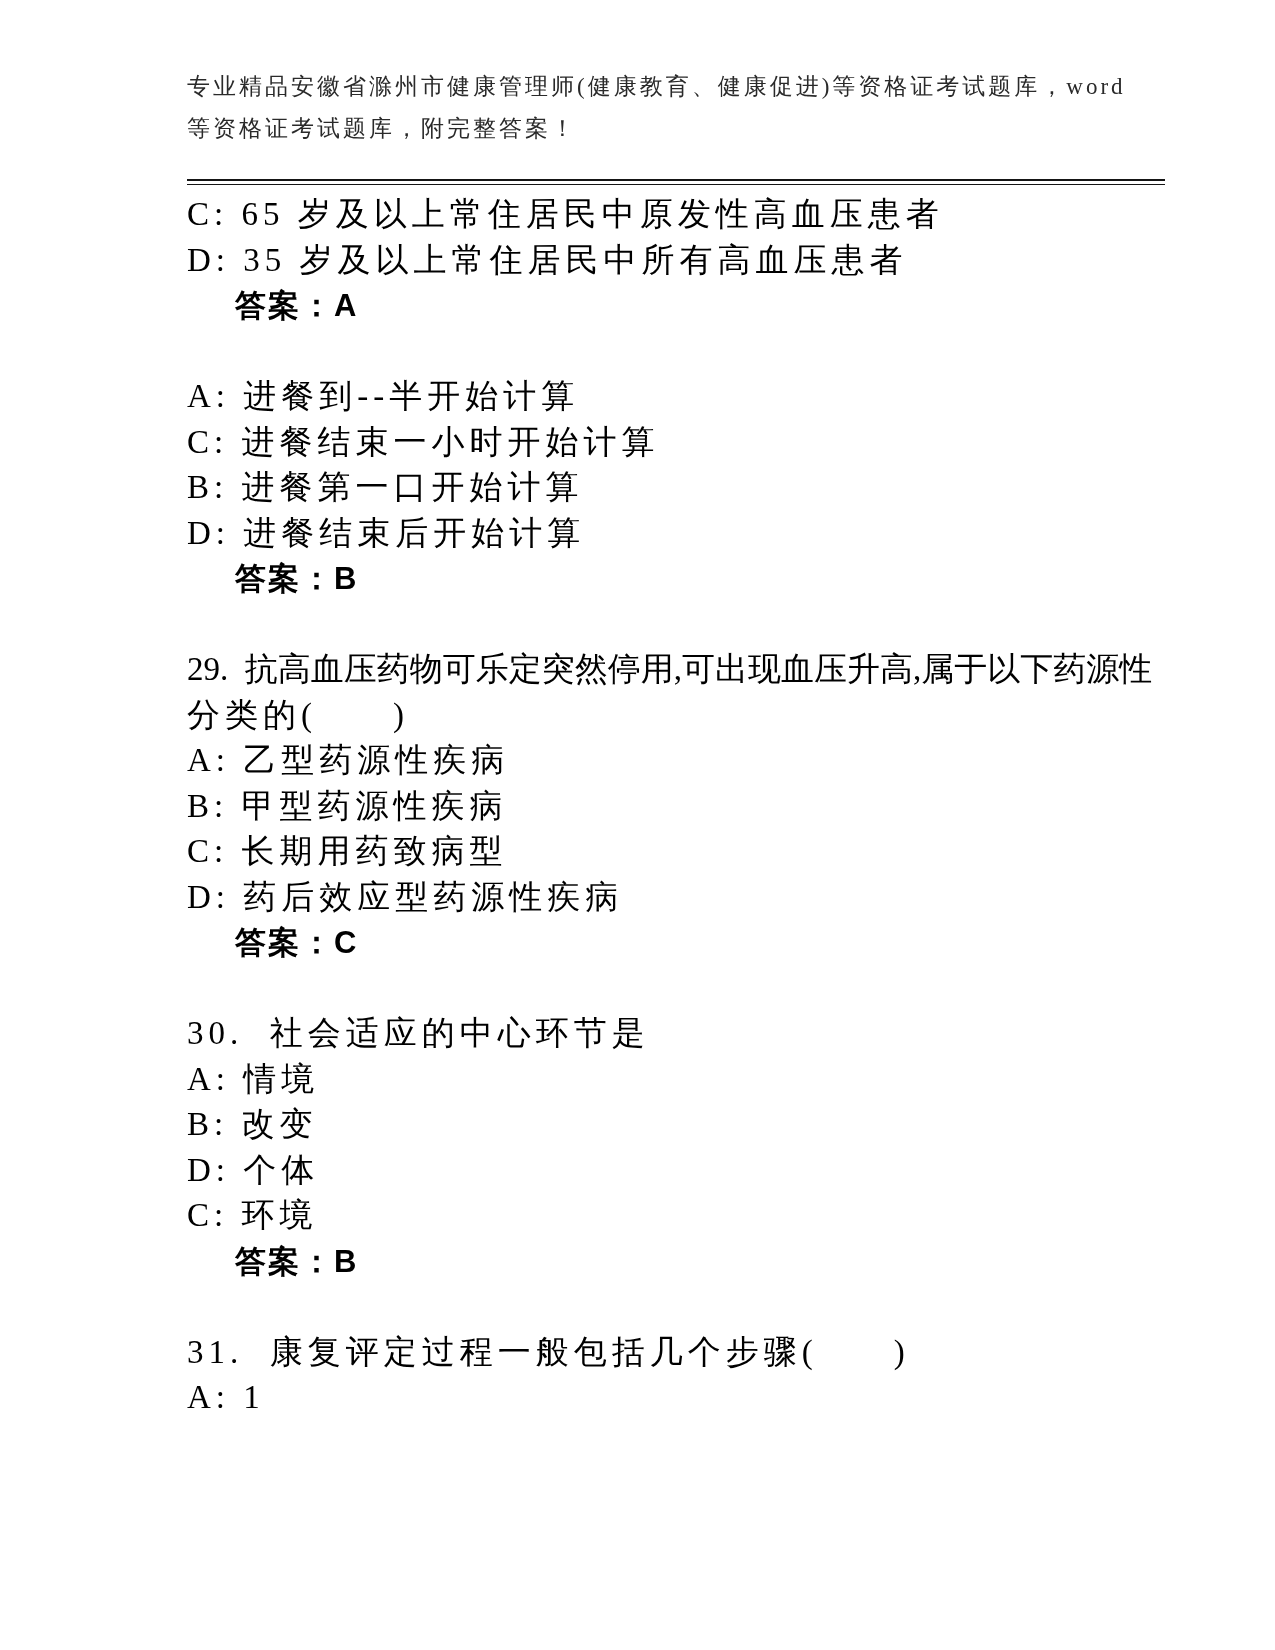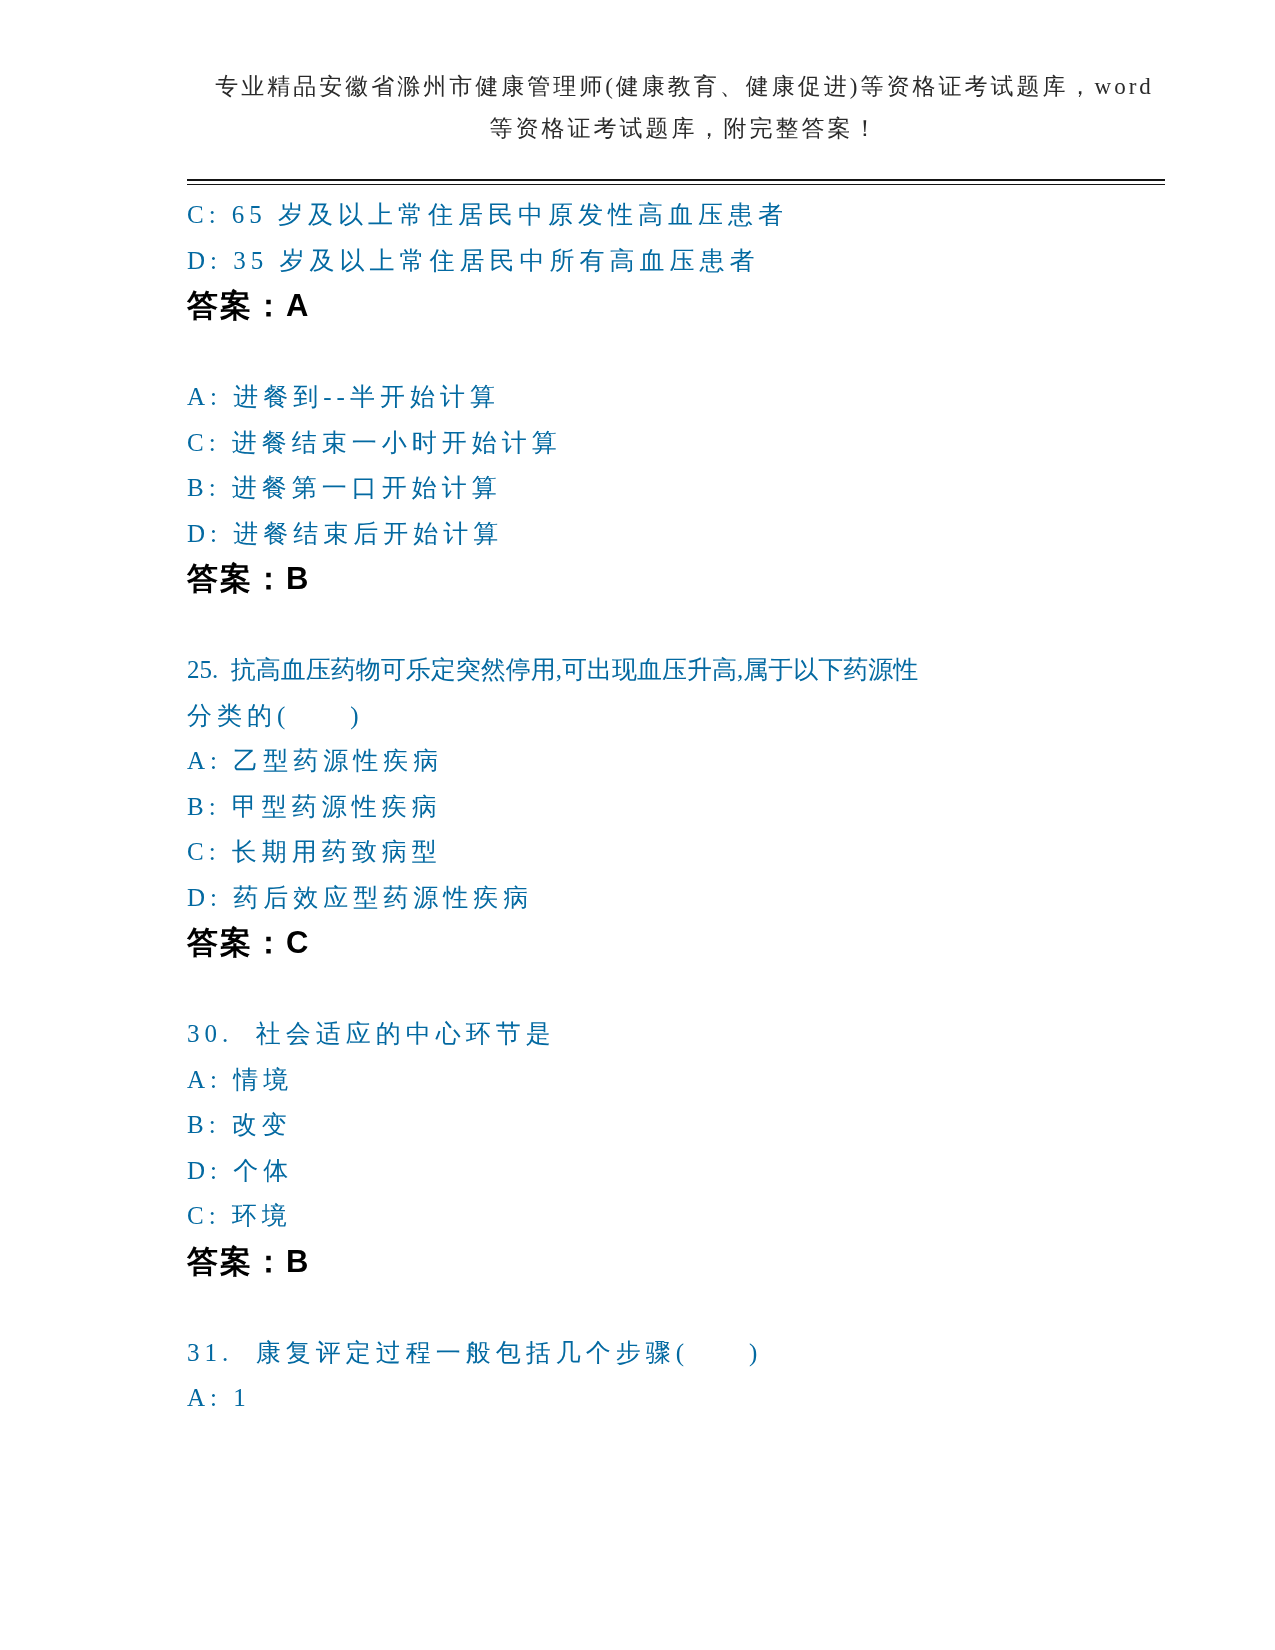--- a/index.html
+++ b/index.html
@@ -16,21 +16,20 @@
 
   .header {
     position: absolute;
     left: 187px;
     top: 66px;
     width: 995px;
     font-size: 23px;
     line-height: 42px;
     letter-spacing: 3px;
     color: #2a2a2a;
-    text-align: center;
   }
   .header .hline { white-space: pre; }
 
   .rule {
     position: absolute;
     left: 187px;
     top: 179px;
     width: 978px;
     height: 3px;
     border-top: 2px solid #151515;
@@ -42,36 +41,37 @@
     left: 187px;
     top: 192px;
     width: 1010px;
   }
 
   .qblock { margin-bottom: 45.5px; }
 
   .line {
     height: 45.5px;
     line-height: 45.5px;
-    font-size: 25px;
+    font-size: 33px;
     letter-spacing: 5px;
     white-space: pre;
-    color: #0369a1;
+    color: #000000;
   }
 
   
   .line.tight { letter-spacing: 0px; }
 
   
   .line.ans {
     font-family: "Liberation Sans", sans-serif;
     font-weight: 700;
     font-size: 31px;
     letter-spacing: 2px;
     color: #000000;
+    margin-left: 48px;
   }
 </style>
 </head>
 <body>
 
 <div class="page">
 
   <div class="header">
     <div class="hline">专业精品安徽省滁州市健康管理师(健康教育、健康促进)等资格证考试题库，word</div>
     <div class="hline">等资格证考试题库，附完整答案！</div>
@@ -86,21 +86,21 @@
         <div class="line ans">答案：A</div>
       </div>
       <div class="qblock">
         <div class="line opt">A: 进餐到--半开始计算</div>
         <div class="line opt">C: 进餐结束一小时开始计算</div>
         <div class="line opt">B: 进餐第一口开始计算</div>
         <div class="line opt">D: 进餐结束后开始计算</div>
         <div class="line ans">答案：B</div>
       </div>
       <div class="qblock">
-        <div class="line q tight">25.  抗高血压药物可乐定突然停用,可出现血压升高,属于以下药源性</div>
+        <div class="line q tight">29.  抗高血压药物可乐定突然停用,可出现血压升高,属于以下药源性</div>
         <div class="line cont">分类的(　　)</div>
         <div class="line opt">A: 乙型药源性疾病</div>
         <div class="line opt">B: 甲型药源性疾病</div>
         <div class="line opt">C: 长期用药致病型</div>
         <div class="line opt">D: 药后效应型药源性疾病</div>
         <div class="line ans">答案：C</div>
       </div>
       <div class="qblock">
         <div class="line q">30.  社会适应的中心环节是</div>
         <div class="line opt">A: 情境</div>

